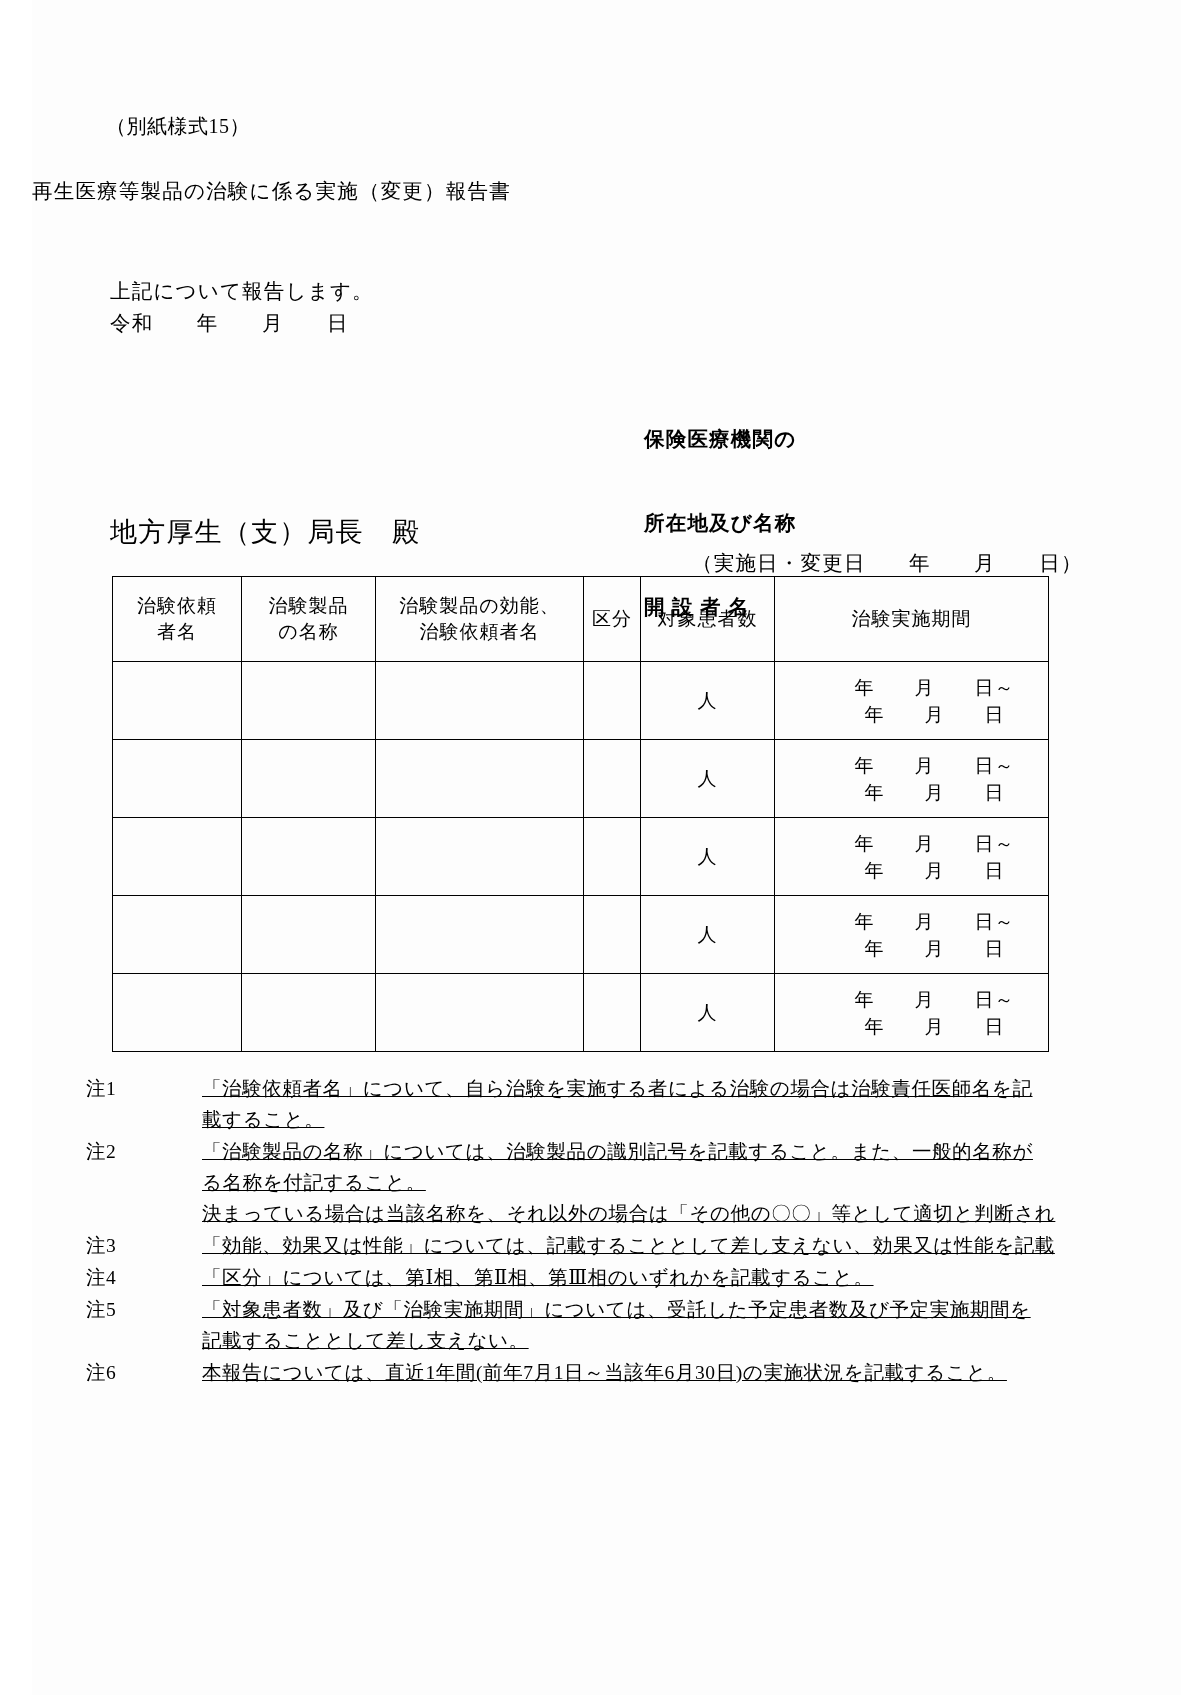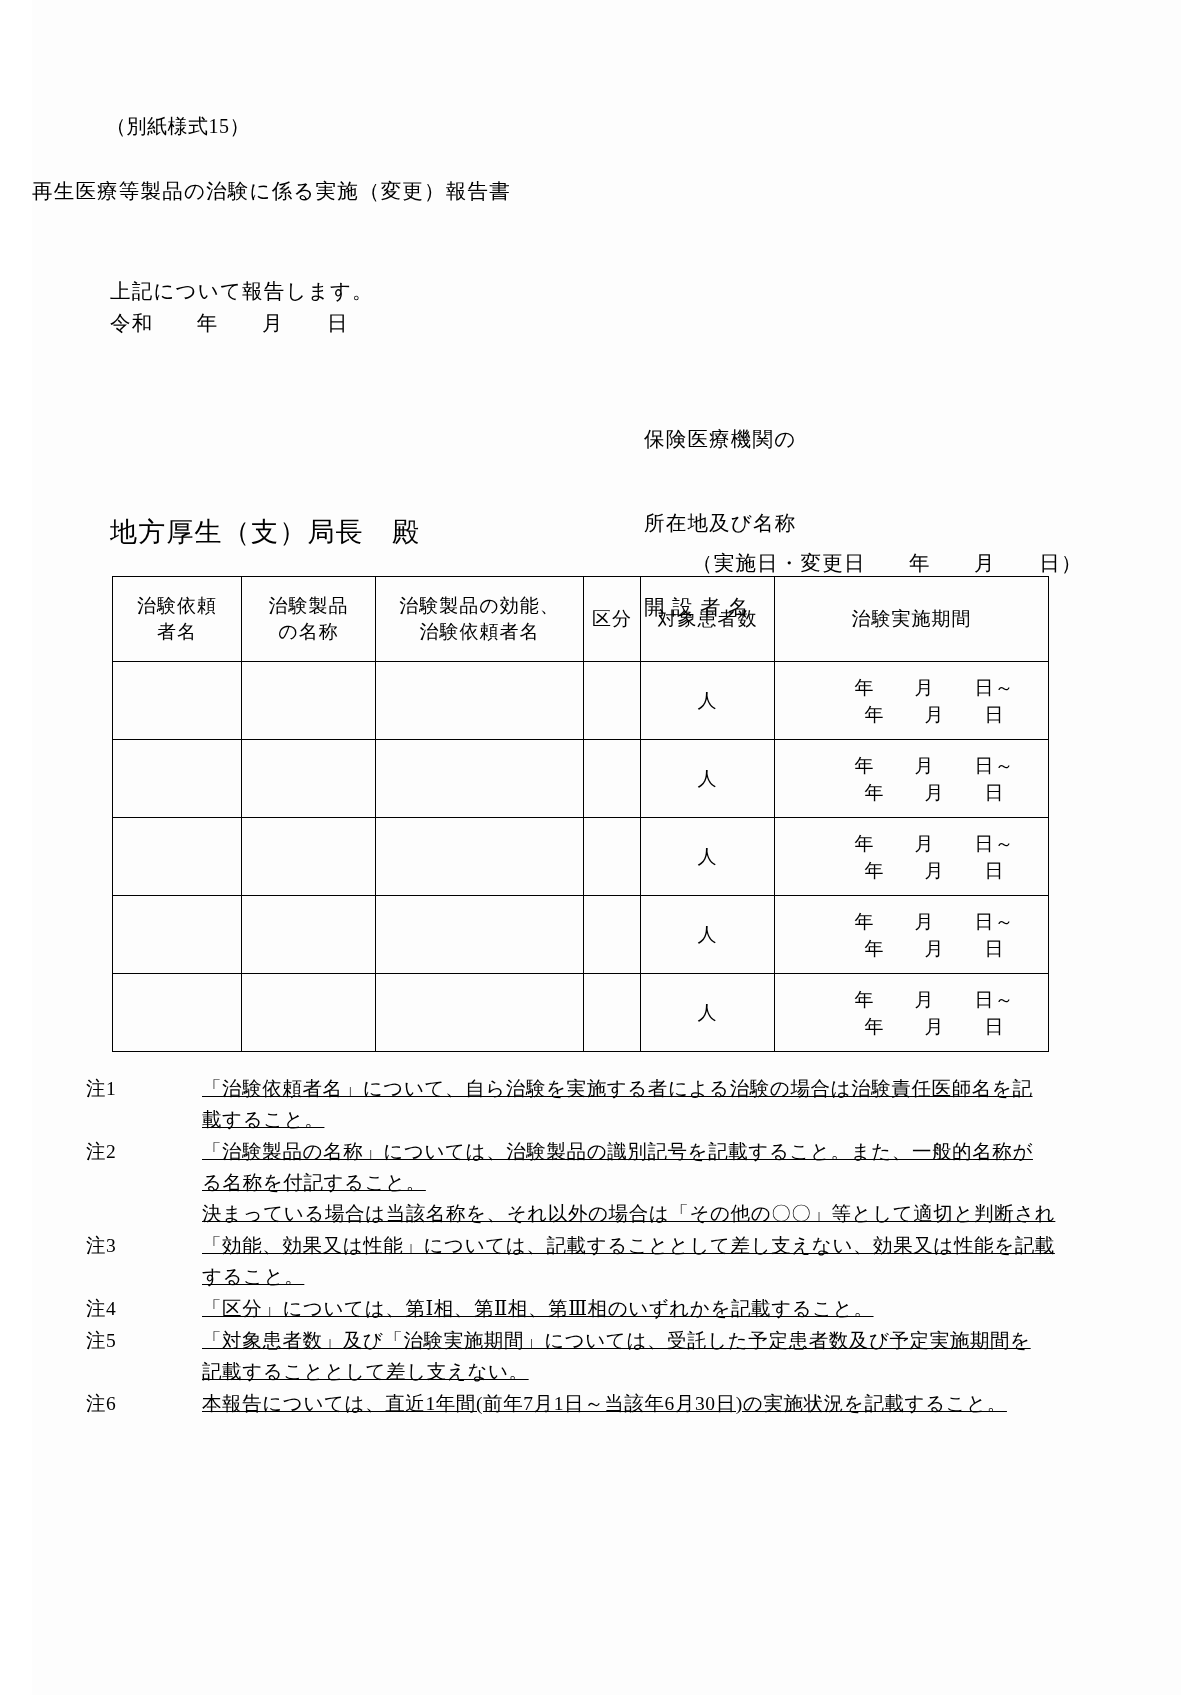--- a/index.html
+++ b/index.html
@@ -60,21 +60,21 @@
 
   .inst-block {
     position: absolute;
     left: 612px;
     top: 369px;
     font-size: 20.5px;
     line-height: 28px;
     letter-spacing: 1.2px;
     white-space: pre;
   }
-  .inst-block div { white-space: pre; }
+  .inst-block div { white-space: pre; font-weight: bold; }
 
   .addressee {
     position: absolute;
     left: 78px;
     top: 514px;
     font-size: 27px;
     letter-spacing: 1.2px;
     white-space: pre;
   }
   .impl-date {
@@ -287,21 +287,20 @@
     </span>
 
     <span class="note">
       <span class="note-wrap"><span class="lbl">注2</span><span class="txt">「治験製品の名称」については、治験製品の識別記号を記載すること。また、一般的名称が</span></span>
       <span class="note-body">る名称を付記すること。</span>
       <span class="note-body">決まっている場合は当該名称を、それ以外の場合は「その他の〇〇」等として適切と判断され</span>
     </span>
 
     <span class="note">
       <span class="note-wrap"><span class="lbl">注3</span><span class="txt">「効能、効果又は性能」については、記載することとして差し支えない、効果又は性能を記載</span></span>
-      <span class="note-body">すること。</span>
     </span>
 
     <span class="note">
       <span class="note-wrap"><span class="lbl">注4</span><span class="txt">「区分」については、第Ⅰ相、第Ⅱ相、第Ⅲ相のいずれかを記載すること。</span></span>
     </span>
 
     <span class="note">
       <span class="note-wrap"><span class="lbl">注5</span><span class="txt">「対象患者数」及び「治験実施期間」については、受託した予定患者数及び予定実施期間を</span></span>
       <span class="note-body">記載することとして差し支えない。</span>
     </span>

